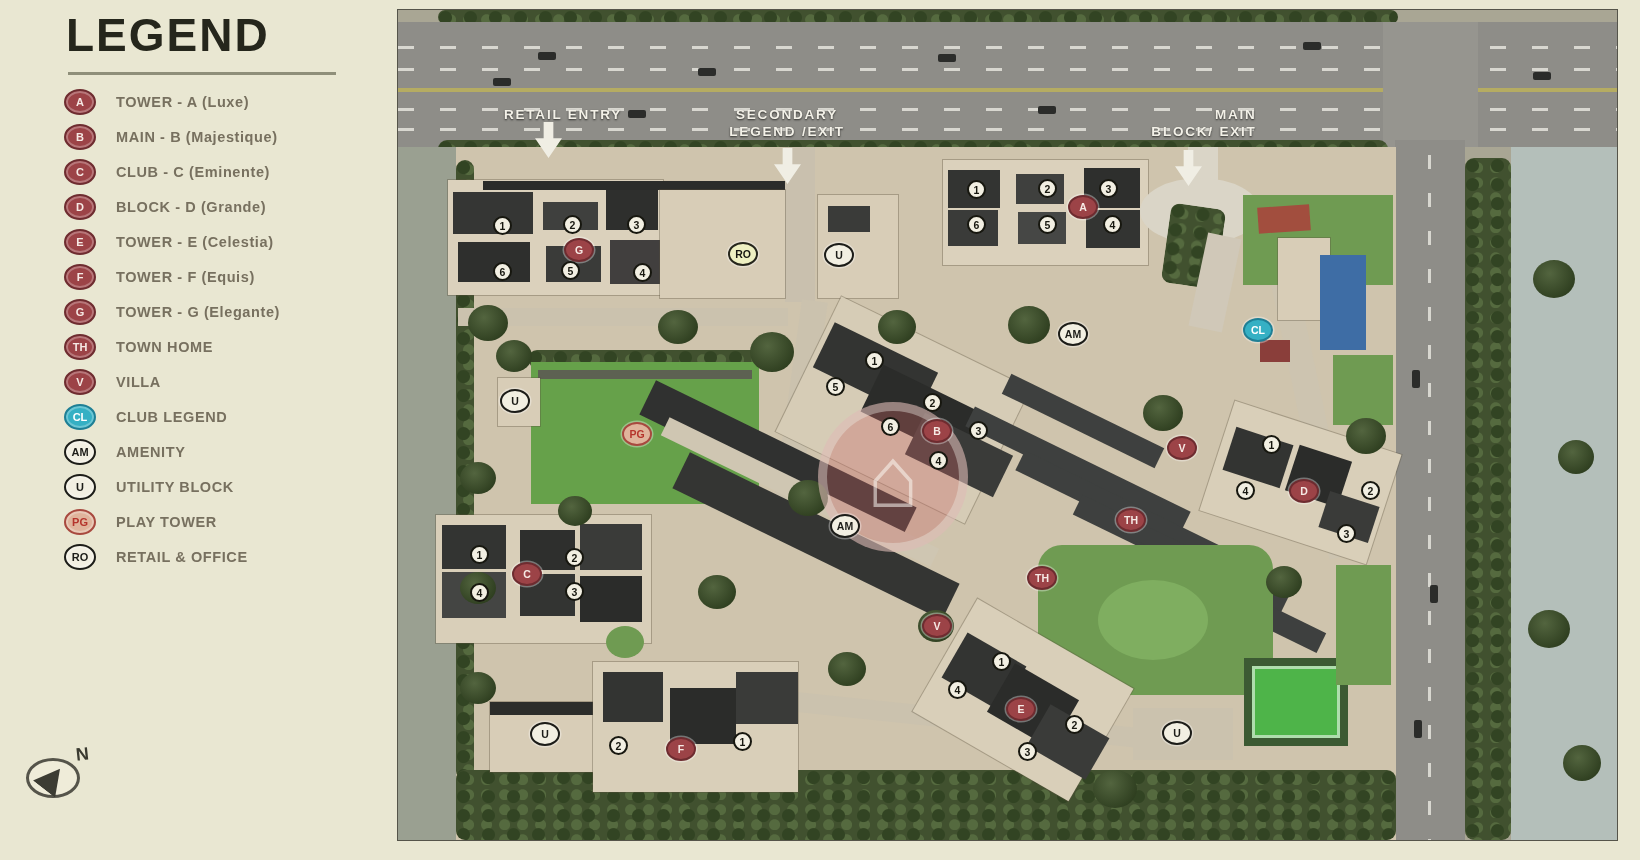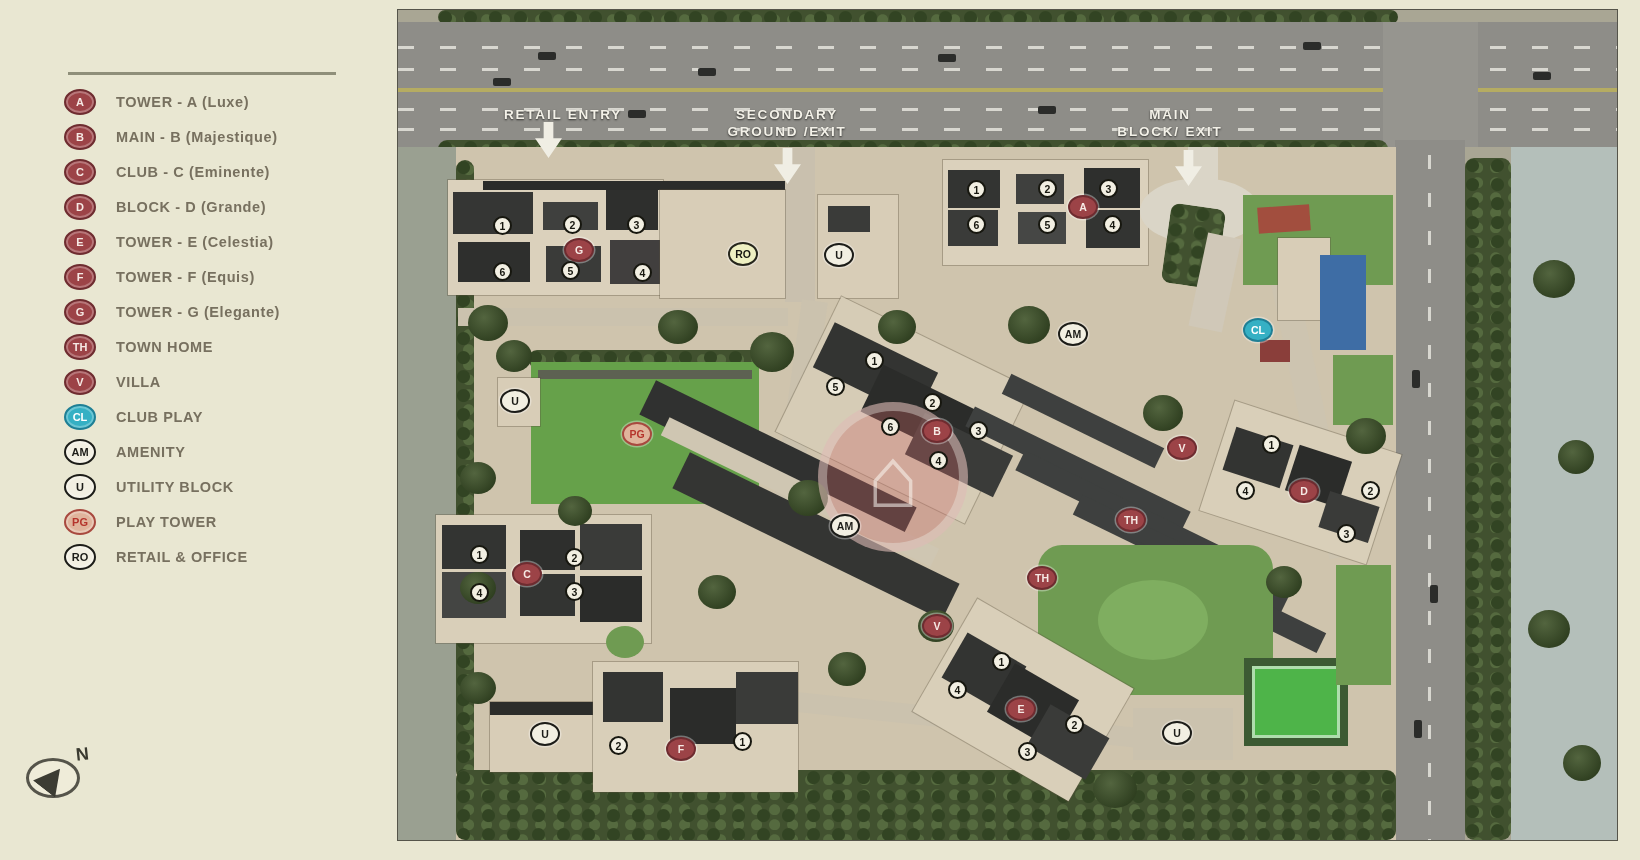--- a/index.html
+++ b/index.html
@@ -58,20 +58,21 @@
   
   #watermark{position:absolute;left:420px;top:392px;width:150px;height:150px;border-radius:50%;
              background:rgba(200,100,100,.34);border:9px solid rgba(235,233,226,.40);
              box-sizing:border-box;display:flex;align-items:center;justify-content:center}
   #watermark .glyph{font-size:86px;color:rgba(252,248,242,.55);line-height:1}
 </style>
 </head>
 <body>
 
 <div id="legend">
+  <div class="legend-title">LEGEND</div>
   <div class="legend-rule"></div>
   <ul id="legend-items">
       <li class="legend-item">
         <span class="lbadge" style="background: rgb(156, 67, 71); border-color: rgb(110, 44, 48); color: rgb(246, 233, 228);">A</span>
         <span class="llabel">TOWER - A (Luxe)</span>
       </li>
       <li class="legend-item">
         <span class="lbadge" style="background: rgb(156, 67, 71); border-color: rgb(110, 44, 48); color: rgb(246, 233, 228);">B</span>
         <span class="llabel">MAIN - B (Majestique)</span>
       </li>
@@ -98,21 +99,21 @@
       <li class="legend-item">
         <span class="lbadge" style="background: rgb(156, 67, 71); border-color: rgb(110, 44, 48); color: rgb(246, 233, 228);">TH</span>
         <span class="llabel">TOWN HOME</span>
       </li>
       <li class="legend-item">
         <span class="lbadge" style="background: rgb(156, 67, 71); border-color: rgb(110, 44, 48); color: rgb(246, 233, 228);">V</span>
         <span class="llabel">VILLA</span>
       </li>
       <li class="legend-item">
         <span class="lbadge" style="background: rgb(53, 176, 196); border-color: rgb(31, 127, 149); color: rgb(255, 255, 255);">CL</span>
-        <span class="llabel">CLUB PLAY</span>
+        <span class="llabel">CLUB LEGEND</span>
       </li>
       <li class="legend-item">
         <span class="lbadge" style="background: rgb(242, 239, 226); border-color: rgb(28, 28, 24); color: rgb(28, 28, 24);">AM</span>
         <span class="llabel">AMENITY</span>
       </li>
       <li class="legend-item">
         <span class="lbadge" style="background: rgb(242, 239, 226); border-color: rgb(28, 28, 24); color: rgb(28, 28, 24);">U</span>
         <span class="llabel">UTILITY BLOCK</span>
       </li>
       <li class="legend-item">
@@ -337,22 +338,22 @@
       <div class="ucircle" style="left: 667px; top: 705px;">2</div>
       <div class="ucircle" style="left: 620px; top: 732px;">3</div>
       <div class="ucircle" style="left: 211px; top: 726px;">2</div>
       <div class="ucircle" style="left: 335px; top: 722px;">1</div>
       <div class="entry-label" style="left: 165px; top: 96px;">
         <div>RETAIL ENTRY</div>
       </div>
       <div class="entry-arrow" style="left: 137px; top: 112px;"></div>
       <div class="entry-label" style="left: 389px; top: 96px;">
         <div>SECONDARY</div>
-        <div>GROUND /EXIT</div>
+        <div>LEGEND /EXIT</div>
       </div>
       <div class="entry-arrow" style="left: 376px; top: 138px;"></div>
-      <div class="entry-label" style="left: 772px; top: 96px;">
+      <div class="entry-label" style="left: 806px; top: 96px; text-align: right;">
         <div>MAIN</div>
         <div>BLOCK/ EXIT</div>
       </div>
       <div class="entry-arrow" style="left: 777px; top: 140px;"></div>
     </div>
 </div>
 
 </body></html>

